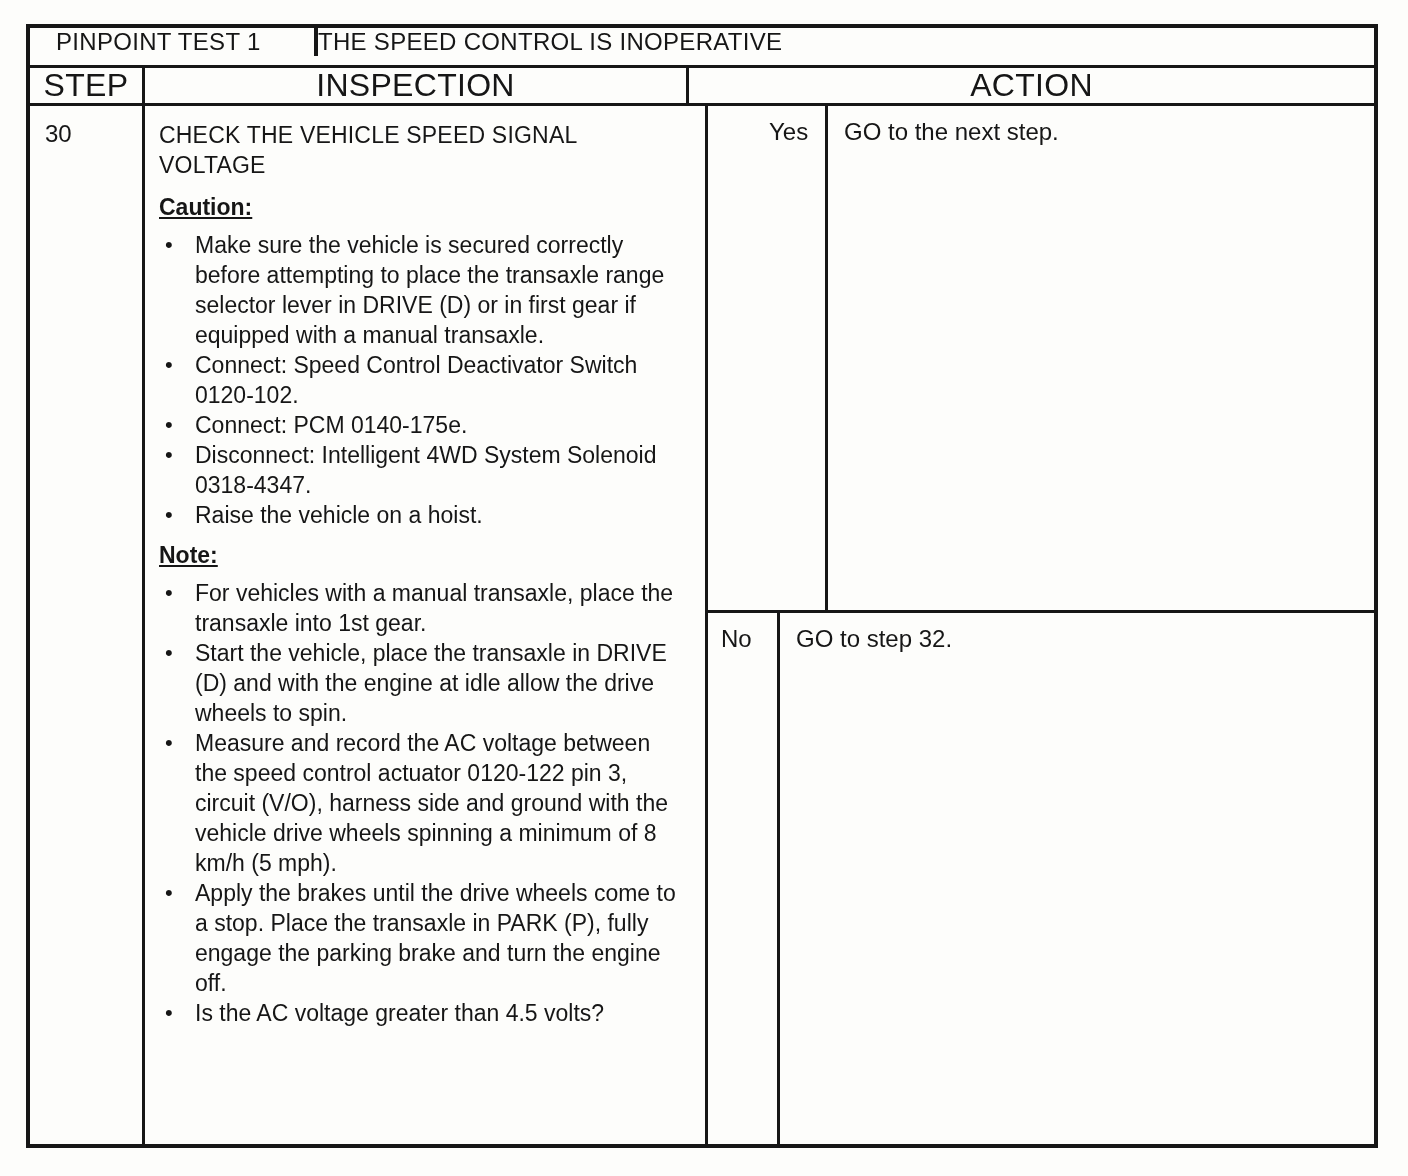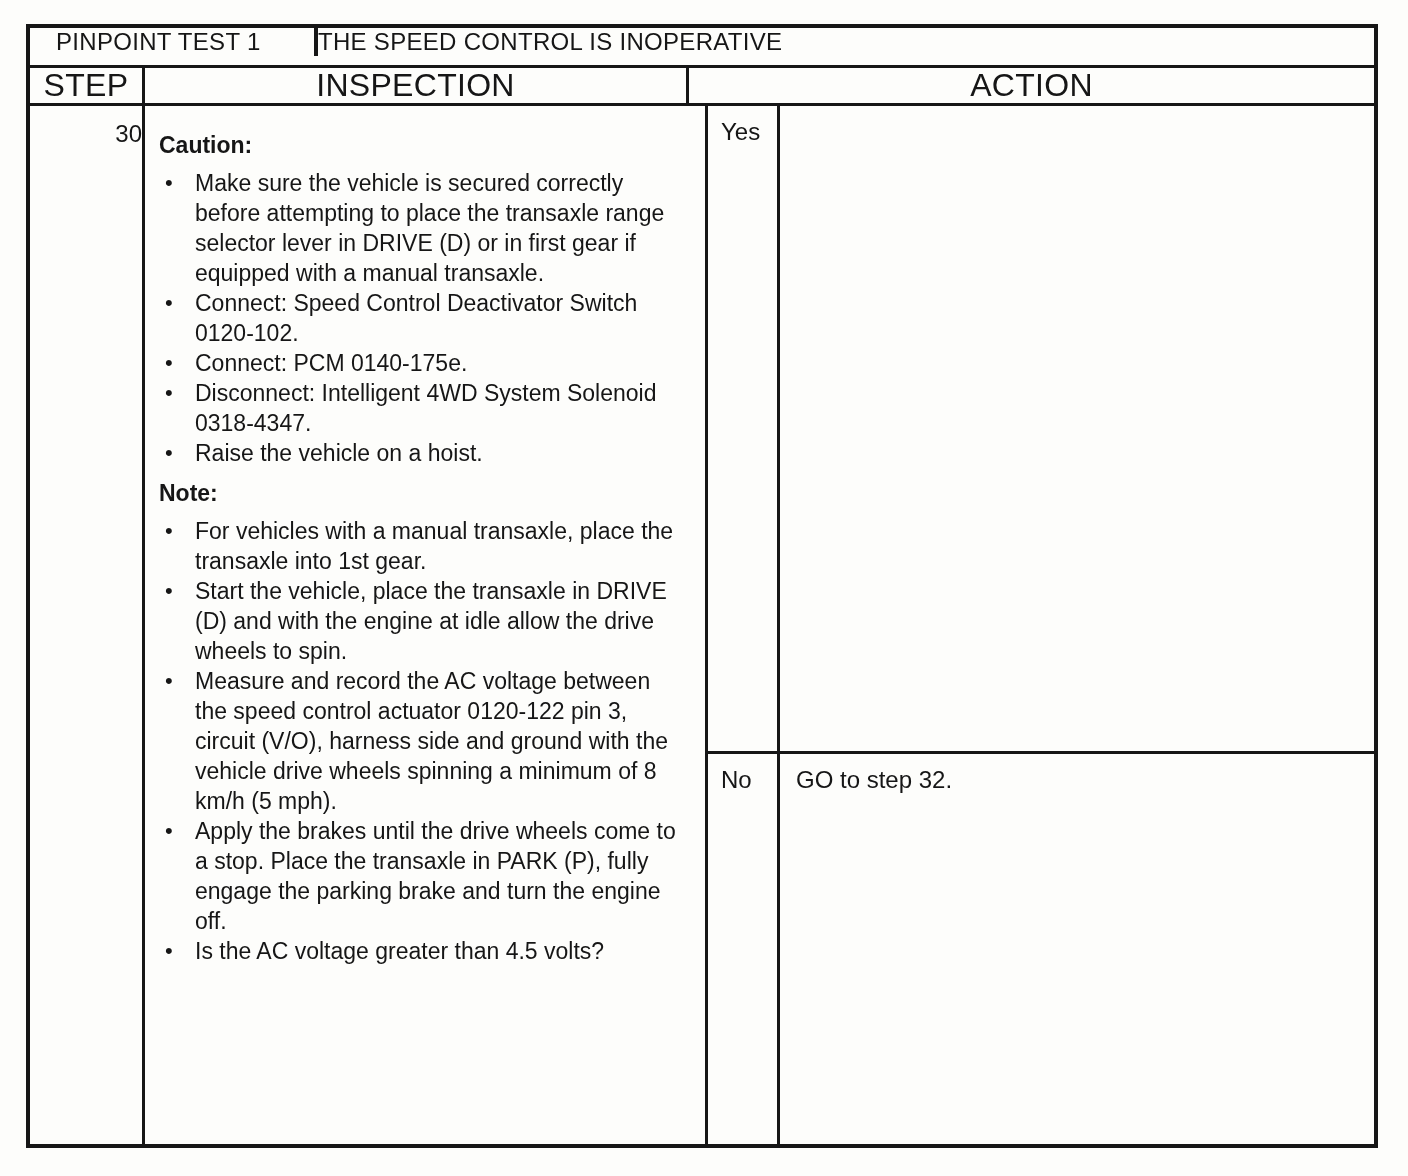--- a/index.html
+++ b/index.html
@@ -63,38 +63,39 @@
   .col-insp-h{ width:544px; flex:0 0 auto; border-right:3px solid var(--ink); }
   .col-act-h{ flex:1; }
 
   
   .body-row{
     flex:1; display:flex; align-items:stretch; min-height:0;
   }
   .step-cell{
     width:115px; flex:0 0 auto;
     border-right:3px solid var(--ink);
-    text-align:right;
+    text-align:left;
     padding-top:14px;
     font-size:24px;
+    padding-left:15px;
   }
   .inspection-cell{
     width:563px; flex:0 0 auto;
     border-right:3px solid var(--ink);
     padding:14px 18px 12px 14px;
     font-size:23px;
     line-height:30px;
   }
   .results-col{
     flex:1; display:flex; flex-direction:column; min-width:0;
   }
   .result-row{
     display:flex; align-items:stretch;
   }
-  .result-row.yes{ height:648px; flex:0 0 auto; border-bottom:3px solid var(--ink); }
+  .result-row.yes{ height:507px; flex:0 0 auto; border-bottom:3px solid var(--ink);padding-left:48px; }
   .result-row.no{ flex:1; }
   .answer-cell{
     width:72px; flex:0 0 auto;
     border-right:3px solid var(--ink);
     padding:12px 0 0 13px;
     font-size:24px;
   }
   .action-cell{
     flex:1;
     padding:12px 10px 0 16px;
@@ -102,20 +103,21 @@
   }
 
   
   .insp-title{
     margin-bottom:12px;
     letter-spacing:.2px;
   }
   .section-label{
     font-weight:bold;
     margin:10px 0 8px 0;
+    text-decoration:underline;
   }
   .li{
     display:flex;
     align-items:flex-start;
     margin:0 0 0 6px;
   }
   .li .dot{
     width:30px; flex:0 0 auto;
     font-size:22px;
   }
@@ -139,20 +141,21 @@
       <div class="col-step-h">STEP</div>
       <div class="col-insp-h">INSPECTION</div>
       <div class="col-act-h">ACTION</div>
     </div>
 
     <div class="body-row">
 
       <div class="step-cell">30</div>
 
       <div class="inspection-cell">
+        <div class="insp-title">CHECK THE VEHICLE SPEED SIGNAL VOLTAGE</div>
 
         <div class="section-label">Caution:</div>
 
         <div class="li">
           <span class="dot">•</span>
           <span class="txt">Make sure the vehicle is secured correctly before attempting to place the transaxle range selector lever in DRIVE (D) or in first gear if equipped with a manual transaxle.</span>
         </div>
         <div class="li">
           <span class="dot">•</span>
           <span class="txt">Connect: Speed Control Deactivator Switch 0120-102.</span>
@@ -191,20 +194,21 @@
 
         <div class="li bold">
           <span class="dot">•</span>
           <span class="txt">Is the AC voltage greater than 4.5 volts?</span>
         </div>
       </div>
 
       <div class="results-col">
         <div class="result-row yes">
           <div class="answer-cell">Yes</div>
+          <div class="action-cell">GO to the next step.</div>
         </div>
         <div class="result-row no">
           <div class="answer-cell">No</div>
           <div class="action-cell">GO to step 32.</div>
         </div>
       </div>
 
     </div>
   </div>
 </div>

